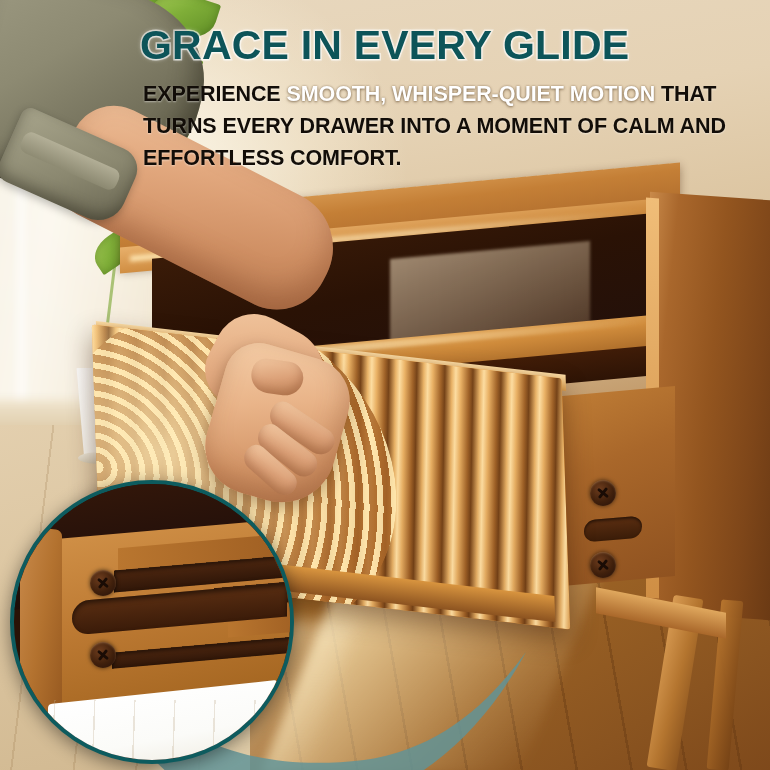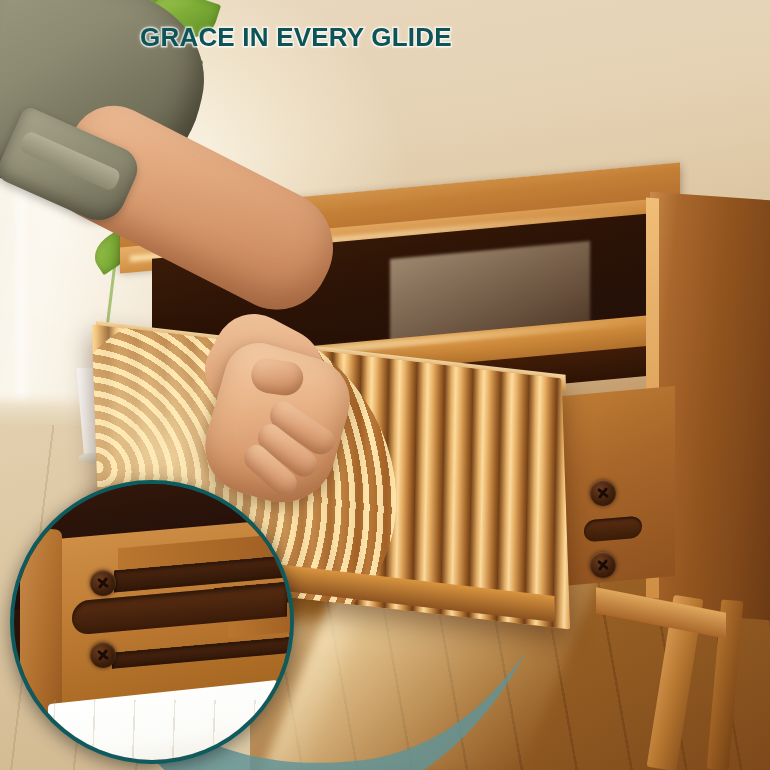--- a/index.html
+++ b/index.html
@@ -313,21 +313,21 @@
 
   
   .swoosh {
     position:absolute; left:64px; top:560px; width:470px; height:260px;
     pointer-events:none;
   }
 
   
   .headline {
     position:absolute; left:140px; top:22px; width:620px;
-    font-size:26px; font-weight:bold; letter-spacing:.2px;
+    font-size:41px; font-weight:bold; letter-spacing:.2px;
     color:#0d5459;
     font-family:"Liberation Sans", sans-serif;
     text-transform:uppercase;
     white-space:nowrap;
     -webkit-text-stroke:3px rgba(255,255,255,.55);
     paint-order:stroke fill;
     text-shadow:0 0 5px rgba(255,255,255,.55), 0 1px 2px rgba(255,255,255,.5);
   }
   .subhead {
     position:absolute; left:143px; top:78px; width:620px;
@@ -449,14 +449,15 @@
       <div class="screw" style="left:76px;top:86px;"></div>
       <div class="screw" style="left:76px;top:158px;"></div>
       <div class="ins-white-floor"></div>
       <div class="ins-floor-lines"></div>
     </div>
 
   </div>
 
   <div class="headline">GRACE IN EVERY GLIDE</div>
 
+  <div class="subhead"><span>EXPERIENCE </span><span class="hl">SMOOTH, WHISPER-QUIET MOTION</span><span> THAT TURNS EVERY DRAWER INTO A MOMENT OF CALM AND EFFORTLESS COMFORT.</span></div>
 
 </div>
 
 </body></html>

